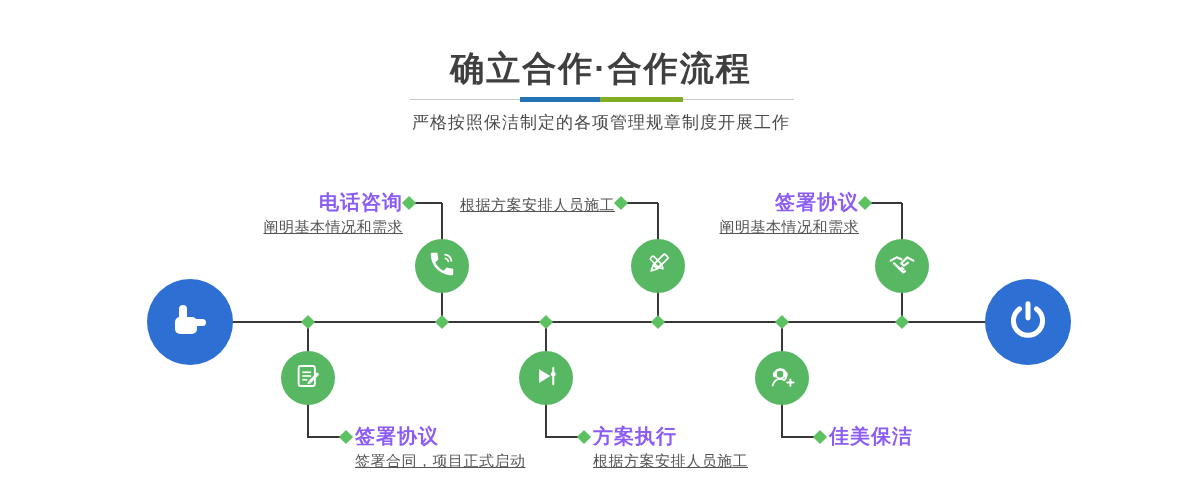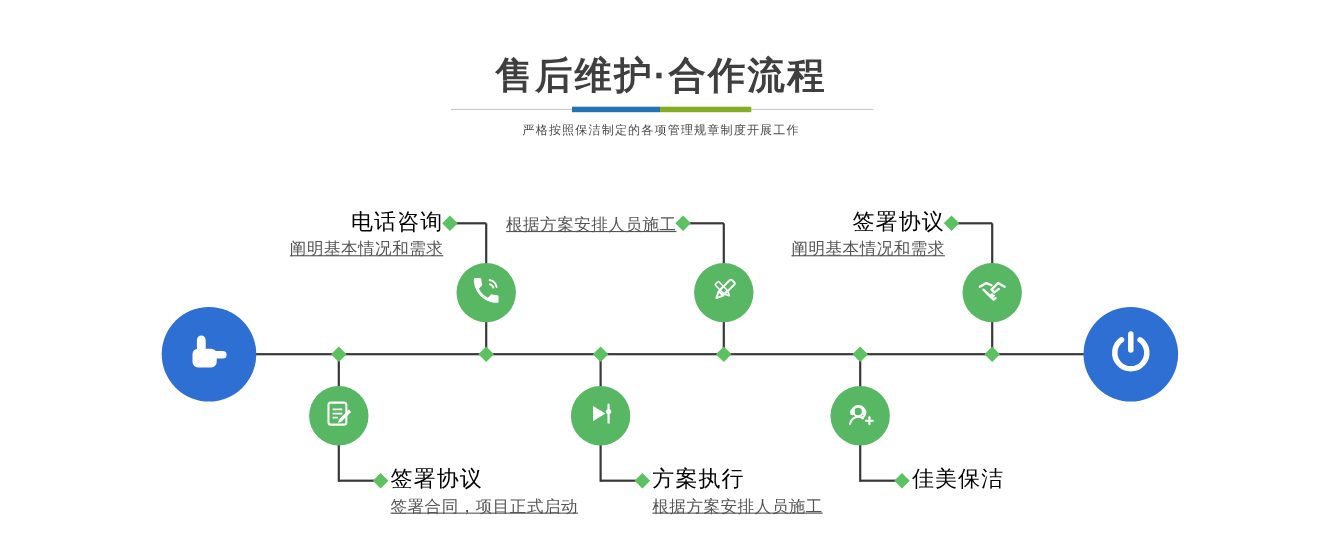--- a/index.html
+++ b/index.html
@@ -9,21 +9,21 @@
   
   .page-title {
     position:absolute; left:0; right:0; top:46px;
     text-align:center; font-size:34px; font-weight:bold; color:#3f3f3f; letter-spacing:2px;
   }
   .divider-gray  { position:absolute; left:410px; top:99px; width:384px; height:1px; background:#c9c9c9; }
   .divider-blue  { position:absolute; left:520px; top:97px; width:80px;  height:5px; background:#2272b4; }
   .divider-green { position:absolute; left:600px; top:97px; width:83px;  height:5px; background:#84ad26; }
   .page-subtitle {
     position:absolute; left:0; right:0; top:111px;
-    text-align:center; font-size:11px; color:#4a4a4a; letter-spacing:1px;
+    text-align:center; font-size:17px; color:#4a4a4a; letter-spacing:1px;
   }
 
   
   .hline { position:absolute; height:2px; background:#383838; }
   .vline { position:absolute; width:2px;  background:#383838; }
 
   
   .diamond {
     position:absolute; width:10px; height:10px; background:#5cc160;
     transform:translate(-50%,-50%) rotate(45deg);
@@ -35,29 +35,29 @@
     background:#2d6fd3; display:flex; align-items:center; justify-content:center;
   }
   .node-small {
     position:absolute; width:54px; height:54px; border-radius:50%;
     background:#58b763; display:flex; align-items:center; justify-content:center;
   }
 
   
   .label-top { position:absolute; text-align:right; }
   .label-bottom { position:absolute; text-align:left; }
-  .step-title { font-size:20px; font-weight:normal; color:#000000; line-height:22px; letter-spacing:1px; }
+  .step-title { font-size:20px; font-weight:bold; color:#8b5cf6; line-height:22px; letter-spacing:1px; }
   .step-desc  { font-size:15px; color:#555; line-height:17px; margin-top:5px; letter-spacing:0.5px;text-decoration:underline; }
 </style>
 </head>
 <body>
 
 <div class="canvas">
 
-  <div class="page-title">售后维护·合作流程</div>
+  <div class="page-title">确立合作·合作流程</div>
   <div class="divider-gray"></div>
   <div class="divider-blue"></div>
   <div class="divider-green"></div>
   <div class="page-subtitle">严格按照保洁制定的各项管理规章制度开展工作</div>
 
   <div class="hline" style="left:225px; top:321px; width:765px;"></div>
 
   <div class="vline" style="left:441px; top:203px; height:119px;"></div>
   <div class="vline" style="left:657px; top:203px; height:119px;"></div>
   <div class="vline" style="left:901px; top:203px; height:119px;"></div>

